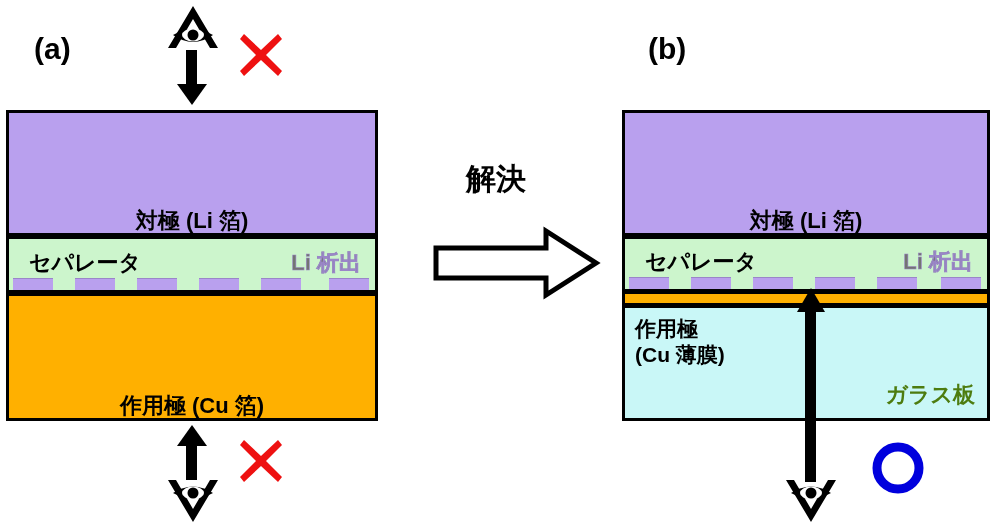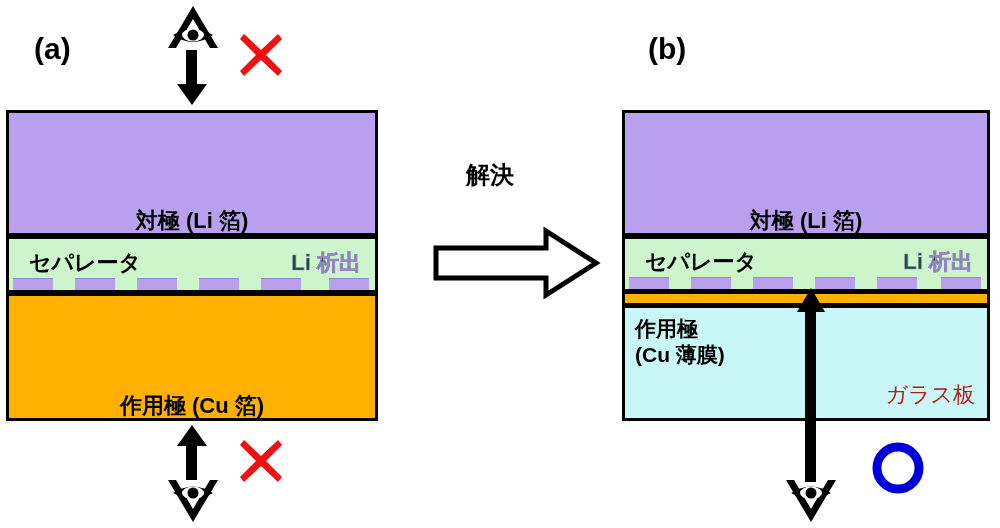--- a/index.html
+++ b/index.html
@@ -58,57 +58,57 @@
     color: #000;
     white-space: pre;
   }
   .li-depo-label {
     position: absolute;
     right: 14px;
     top: 50%;
     transform: translateY(-58%);
     font-size: 22px;
     font-weight: bold;
-    color: #14532d;
+    color: #737373;
     white-space: pre;
     -webkit-text-stroke: 0.6px #9a86c8;
   }
   .cu-film-label {
     position: absolute;
     left: 10px;
     top: 8px;
     font-size: 21px;
     font-weight: bold;
     color: #000;
     white-space: pre;
     line-height: 1.25;
     text-align: left;
   }
   .glass-label {
     position: absolute;
     right: 12px;
     bottom: 8px;
     font-size: 22px;
-    font-weight: normal;
-    color: #b91c1c;
+    font-weight: bold;
+    color: #4d7c0f;
     white-space: pre;
   }
 
   
   .nub {
     position: absolute;
     background: #b9a0ee;
     height: 11px;
     width: 40px;
     border-top: 1px solid #9a86c8;
   }
 
   
   .solve-text {
-    font-size: 24px;
+    font-size: 30px;
     font-weight: bold;
     color: #000;
     white-space: pre;
   }
 
   
   svg { display: block; overflow: visible; }
 </style>
 </head>
 <body>

